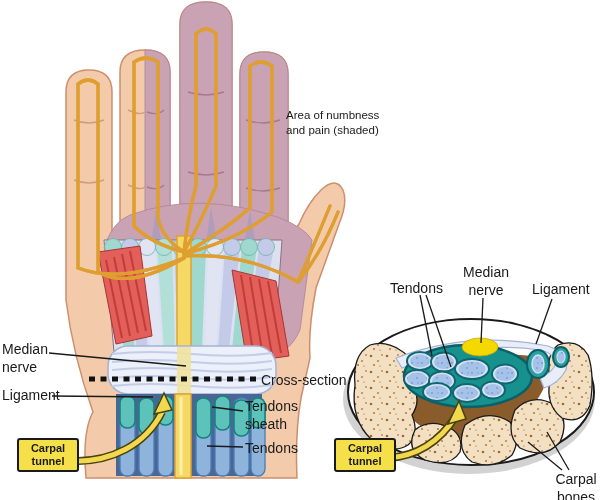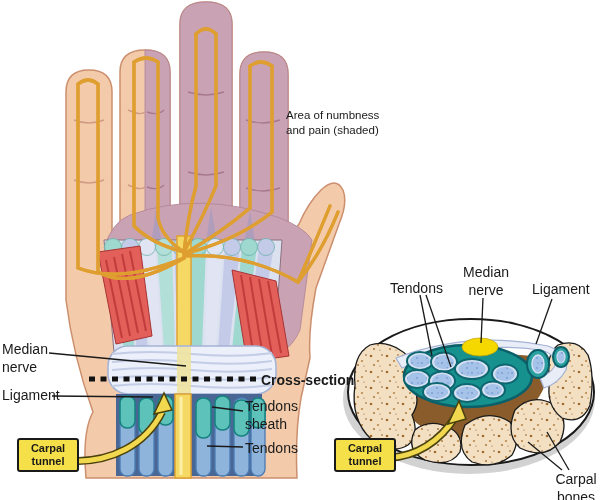--- a/index.html
+++ b/index.html
@@ -1,21 +1,21 @@
 <!DOCTYPE html>
 <html><head>
 <meta charset="utf-8">
 <style>
   html,body{margin:0;padding:0;background:#fff;}
   #canvas{position:relative;width:614px;height:500px;background:#ffffff;overflow:hidden;
           font-family:"Liberation Sans",sans-serif;color:#1a1a1a;}
   #art{position:absolute;left:0;top:0;}
   .lbl{position:absolute;font-size:14px;line-height:1.28;white-space:pre-line;color:#1a1a1a;z-index:5;}
   .lbl.big{font-size:11.5px;}
-  .lbl.bold{font-weight:bold;text-align:center;}
+  .lbl.bold{font-weight:normal;text-align:center;}
   .lbl.center{text-align:center;}
   .callout{position:absolute;background:#f6e049;border:2px solid #1a1a1a;border-radius:3px;
            padding:2px 4px;font-size:11px;font-weight:bold;line-height:1.18;text-align:center;
            white-space:pre-line;z-index:6;}
 </style>
 </head>
 <body>
 
 <div id="canvas">
 

